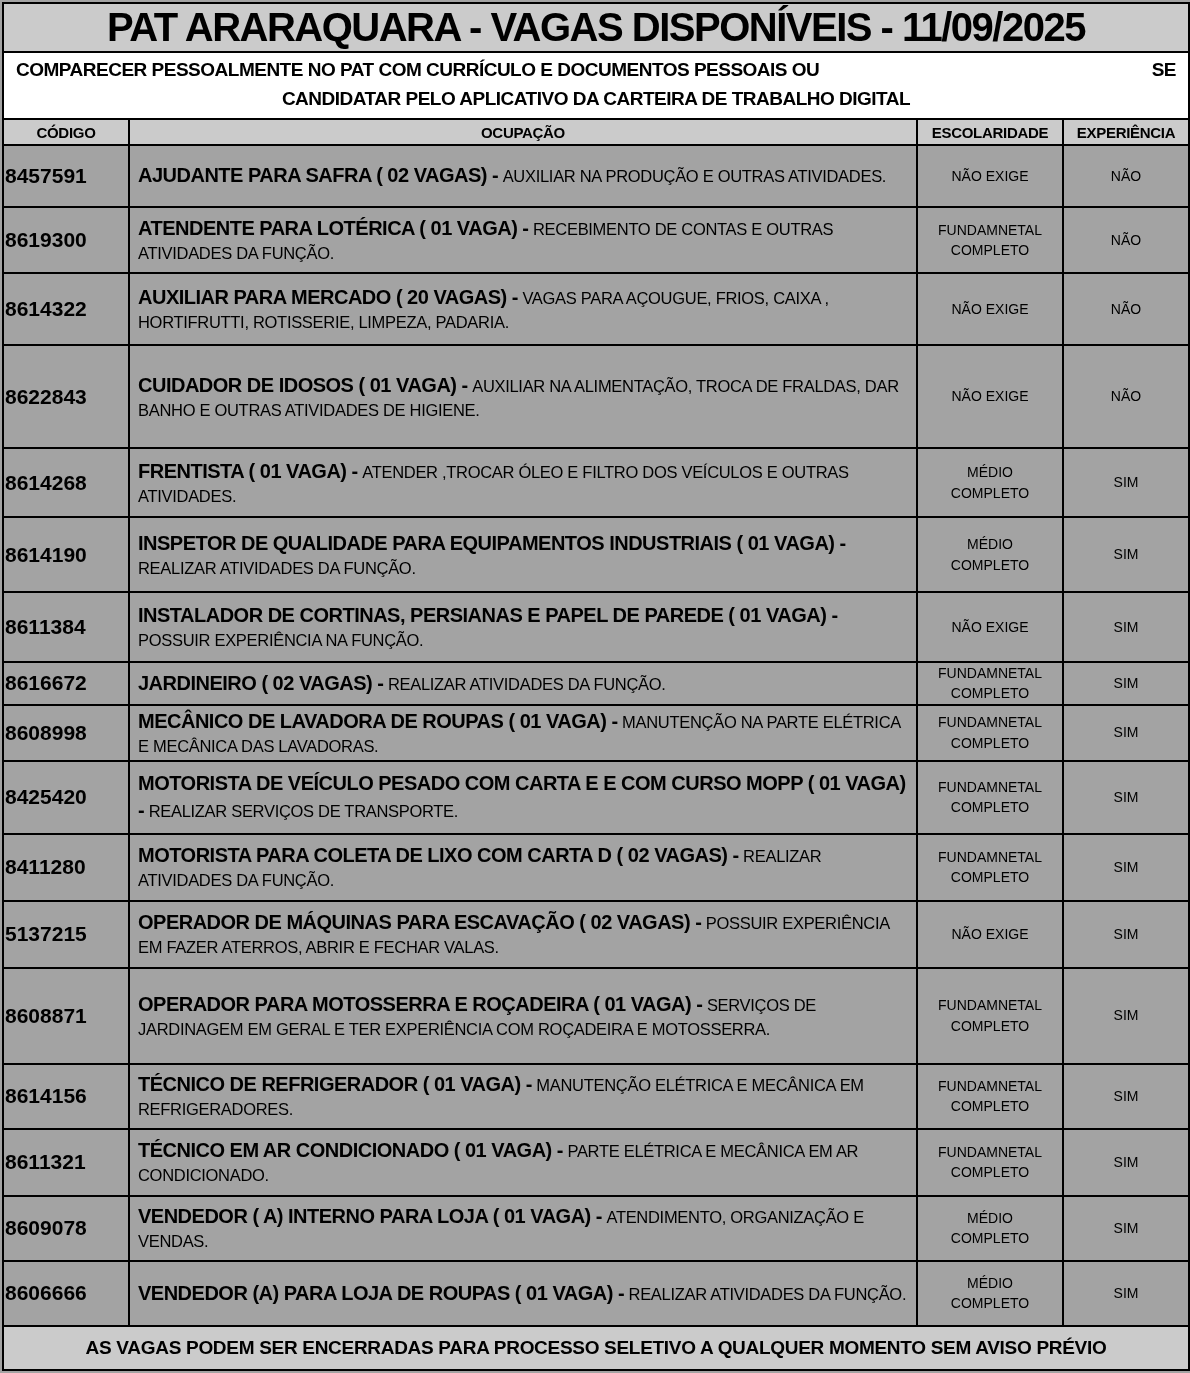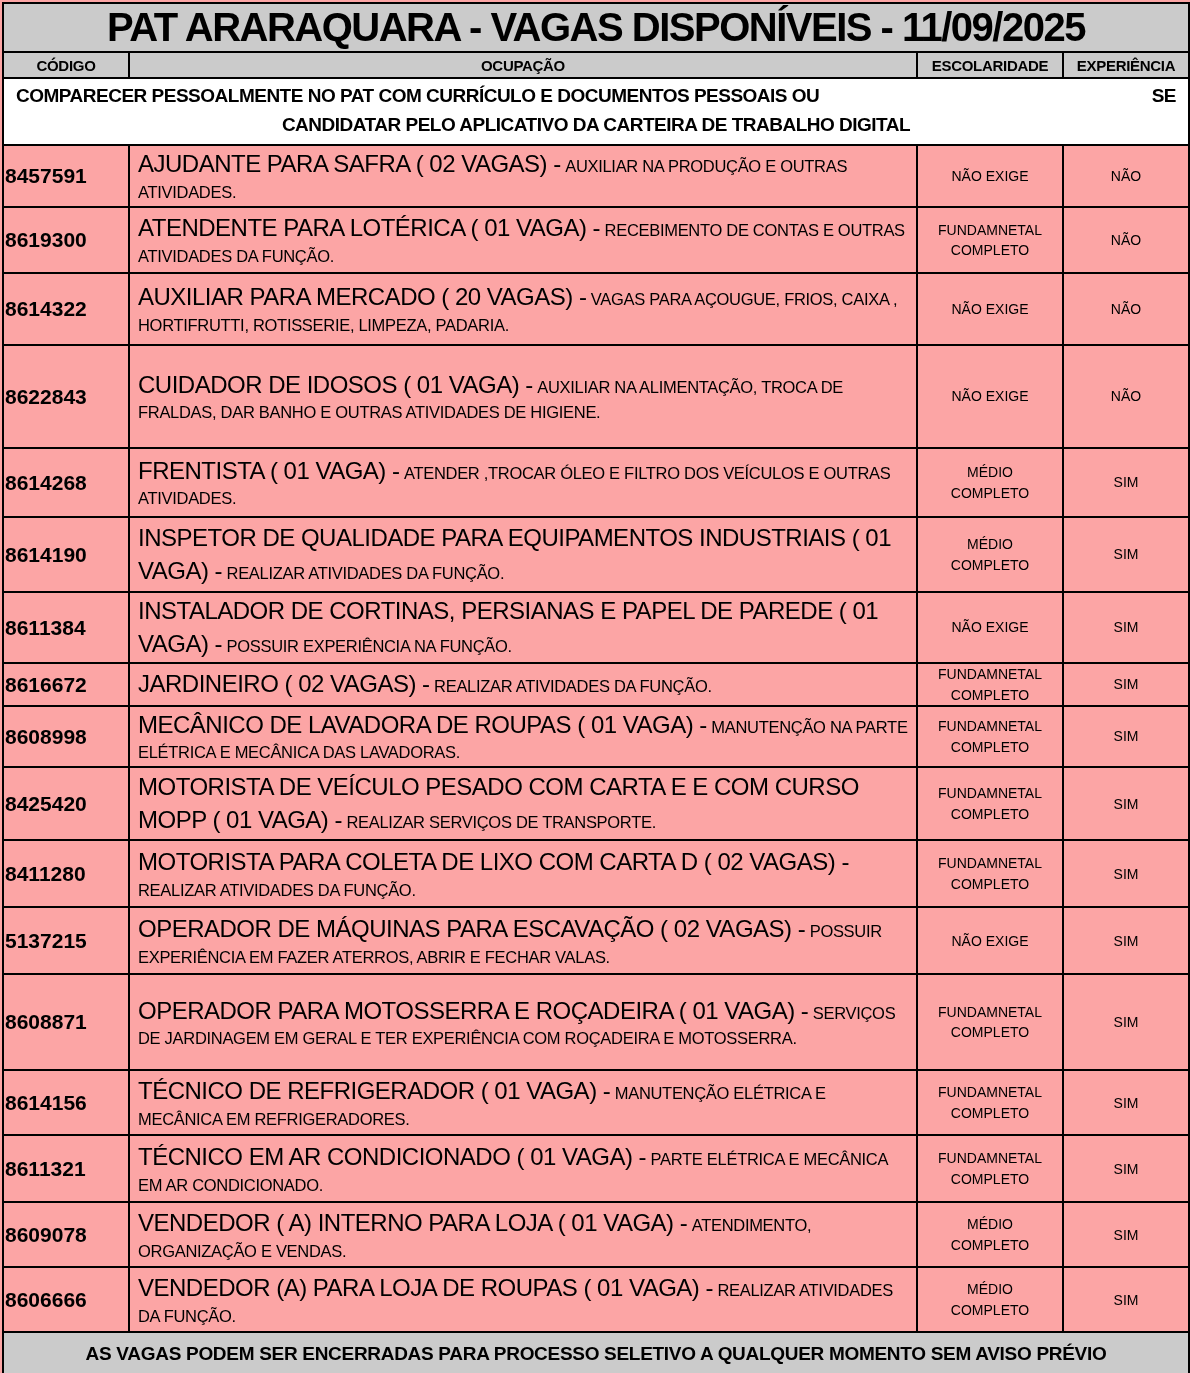--- a/index.html
+++ b/index.html
@@ -7,21 +7,21 @@
     padding: 0;
     background: #ffffff;
     font-family: "Liberation Sans", sans-serif;
     color: #000000;
   }
   .sheet {
     width: 1190px;
     height: 1373px;
     box-sizing: border-box;
     padding: 2px 2px 4px 2px;
-    background: #fca5a5;
+    background: #a3a3a3;
   }
   table.vagas {
     border-collapse: collapse;
     table-layout: fixed;
     width: 1186px;
   }
   table.vagas td {
     border: 2px solid #000000;
     overflow: hidden;
     box-sizing: border-box;
@@ -65,21 +65,21 @@
   td.code {
     text-align: left;
     font-weight: bold;
     font-size: 21px;
   }
   td.occ {
     padding: 2px 8px;
     line-height: 1.36;
     text-align: left;
   }
-  .job-title { font-weight: normal; font-size: 24px; letter-spacing: -0.5px; }
+  .job-title { font-weight: bold; font-size: 20px; letter-spacing: -0.5px; }
   .job-desc  { font-size: 16.5px; letter-spacing: -0.3px; }
   td.edu, td.exp {
     text-align: center;
     font-size: 14px;
     line-height: 1.45;
     padding: 0 8px;
   }
   
   td.footer-cell {
     background: #cbcbcb;
@@ -101,34 +101,34 @@
       <col style="width:126px">
       <col style="width:788px">
       <col style="width:146px">
       <col style="width:126px">
     </colgroup>
     <tbody>
       <tr>
         <td colspan="4" class="title-cell">PAT ARARAQUARA - VAGAS DISPONÍVEIS - 11/09/2025</td>
       </tr>
       <tr>
-        <td class="colhead">CÓDIGO</td>
-        <td class="colhead">OCUPAÇÃO</td>
-        <td class="colhead">ESCOLARIDADE</td>
-        <td class="colhead">EXPERIÊNCIA</td>
-      </tr>
-      <tr>
         <td colspan="4" class="instr-cell">
           <div class="instr-line1">
             <span>COMPARECER PESSOALMENTE NO PAT COM CURRÍCULO E DOCUMENTOS PESSOAIS OU</span>
             <span>SE</span>
           </div>
           <div class="instr-line2">CANDIDATAR PELO APLICATIVO DA CARTEIRA DE TRABALHO DIGITAL</div>
         </td>
       </tr>
+      <tr>
+        <td class="colhead">CÓDIGO</td>
+        <td class="colhead">OCUPAÇÃO</td>
+        <td class="colhead">ESCOLARIDADE</td>
+        <td class="colhead">EXPERIÊNCIA</td>
+      </tr>
 
       <tr style="height:62px">
         <td class="code">8457591</td>
         <td class="occ">
           <span class="job-title">AJUDANTE PARA SAFRA ( 02 VAGAS) -</span>
           <span class="job-desc">AUXILIAR NA PRODUÇÃO E OUTRAS ATIVIDADES.</span>
         </td>
         <td class="edu">NÃO EXIGE</td>
         <td class="exp">NÃO</td>
       </tr>

